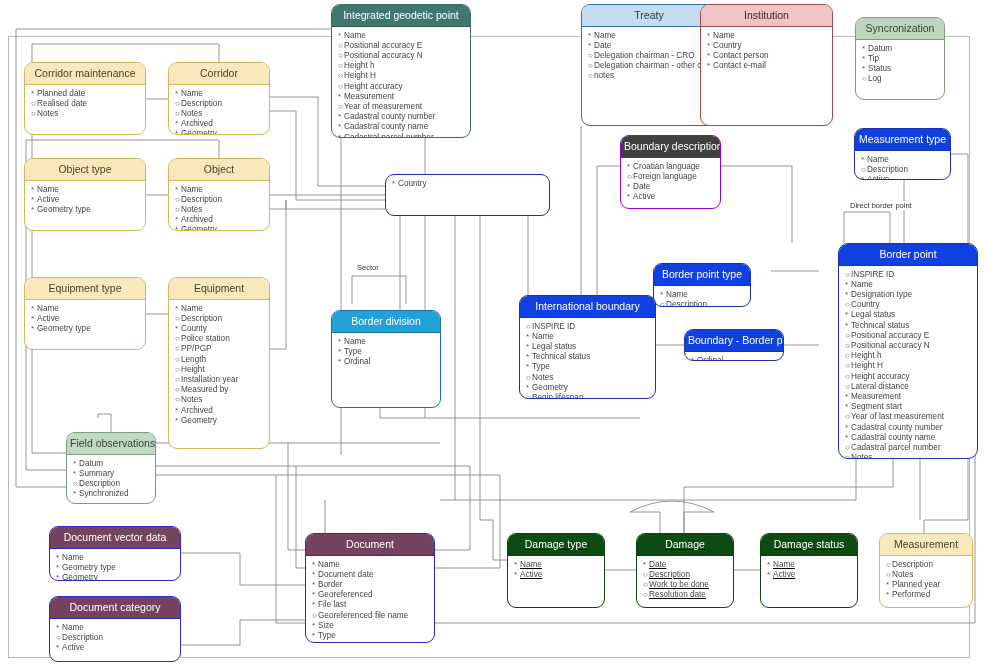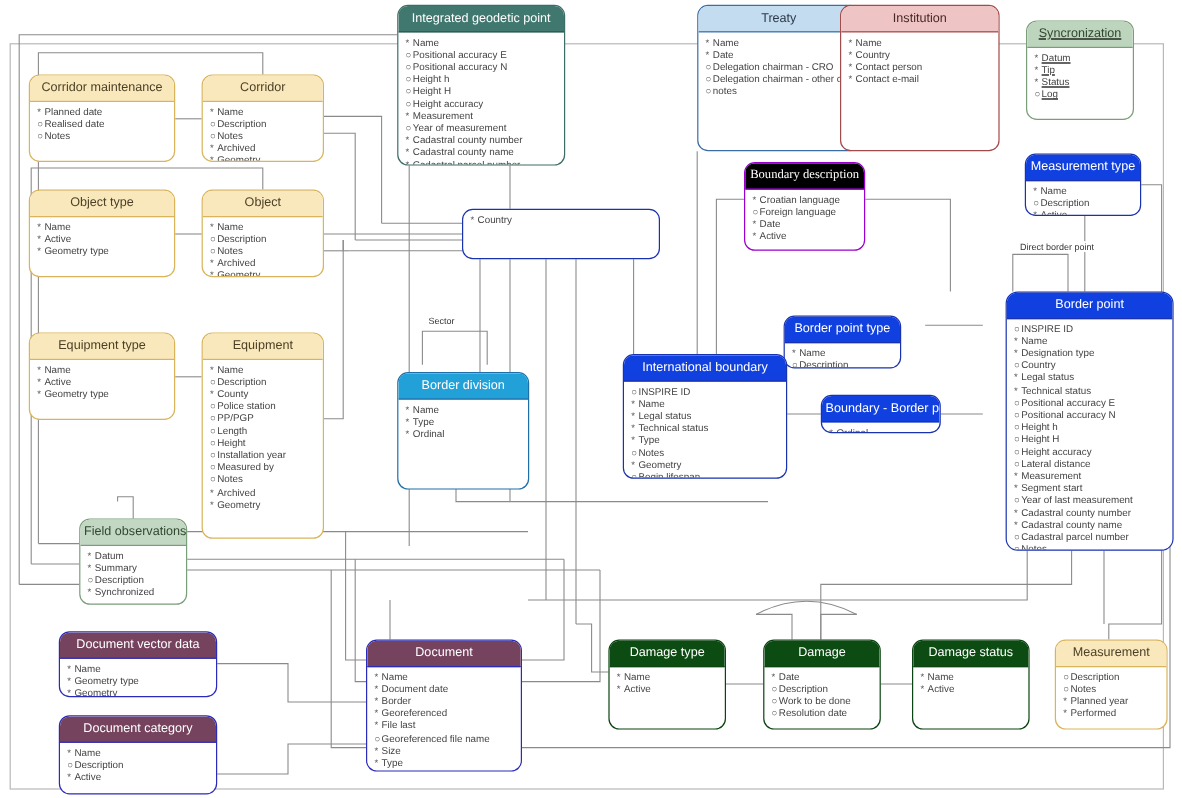--- a/index.html
+++ b/index.html
@@ -16,31 +16,31 @@
   .entity .attr .mk{display:inline-block;width:6px;color:#555;font-size:8px;}
   
   .t-cream{border:1.3px solid #d9b45b;}
   .t-cream .hdr{background:#fae8bd;color:#4c4126;border-bottom:1.3px solid #d9b45b;}
   .t-teal{border:1.3px solid #3d6e66;}
   .t-teal .hdr{background:#40776e;color:#ffffff;border-bottom:1.3px solid #2f5750;}
   .t-lightblue{border:1.3px solid #3b6ea5;}
   .t-lightblue .hdr{background:#c4dcf0;color:#2b394a;border-bottom:1.3px solid #3b6ea5;}
   .t-pink{border:1.3px solid #a34a4a;}
   .t-pink .hdr{background:#eec4c4;color:#4a2828;border-bottom:1.3px solid #a34a4a;}
-  .t-green{border:1.3px solid #7a9e7a;text-decoration:underline;}
+  .t-green{border:1.3px solid #7a9e7a;}
   .t-green .hdr{background:#bdd5bd;color:#32472f;border-bottom:1.3px solid #7a9e7a;}
   .t-blue{border:1.5px solid #1932b0;}
   .t-blue .hdr{background:#1140e0;color:#ffffff;border-bottom:1.3px solid #1932b0;}
   .t-cyan{border:1.5px solid #1f6fa8;}
   .t-cyan .hdr{background:#22a0d8;color:#ffffff;border-bottom:1.3px solid #1f6fa8;}
   .t-magenta{border:1.5px solid #9b00cf;}
-  .t-magenta .hdr{background:#000000;color:#ffffff;border-bottom:1.3px solid #9b00cf;font-family:Liberation Serif, serif;}
+  .t-magenta .hdr{background:#404040;color:#ffffff;border-bottom:1.3px solid #9b00cf;}
   .t-maroon{border:1.5px solid #2b2bbb;}
   .t-maroon .hdr{background:#76435f;color:#ffffff;border-bottom:1.3px solid #2b2bbb;}
-  .t-darkgreen{border:1.3px solid #0b4410;}
+  .t-darkgreen{border:1.3px solid #0b4410;text-decoration:underline;}
   .t-darkgreen .hdr{background:#0c4b12;color:#ffffff;border-bottom:1.3px solid #0b4410;}
   .t-sage{border:1.3px solid #7a9e7a;}
   .t-sage .hdr{background:#c3d8c3;color:#32472f;border-bottom:1.3px solid #7a9e7a;}
   .reltext{position:absolute;font-size:7.5px;color:#333;background:#fff;padding:0 2px;white-space:nowrap;}
 </style>
 </head>
 <body>
 
 <div id="canvas">
   <svg id="wires" xmlns="http://www.w3.org/2000/svg">

